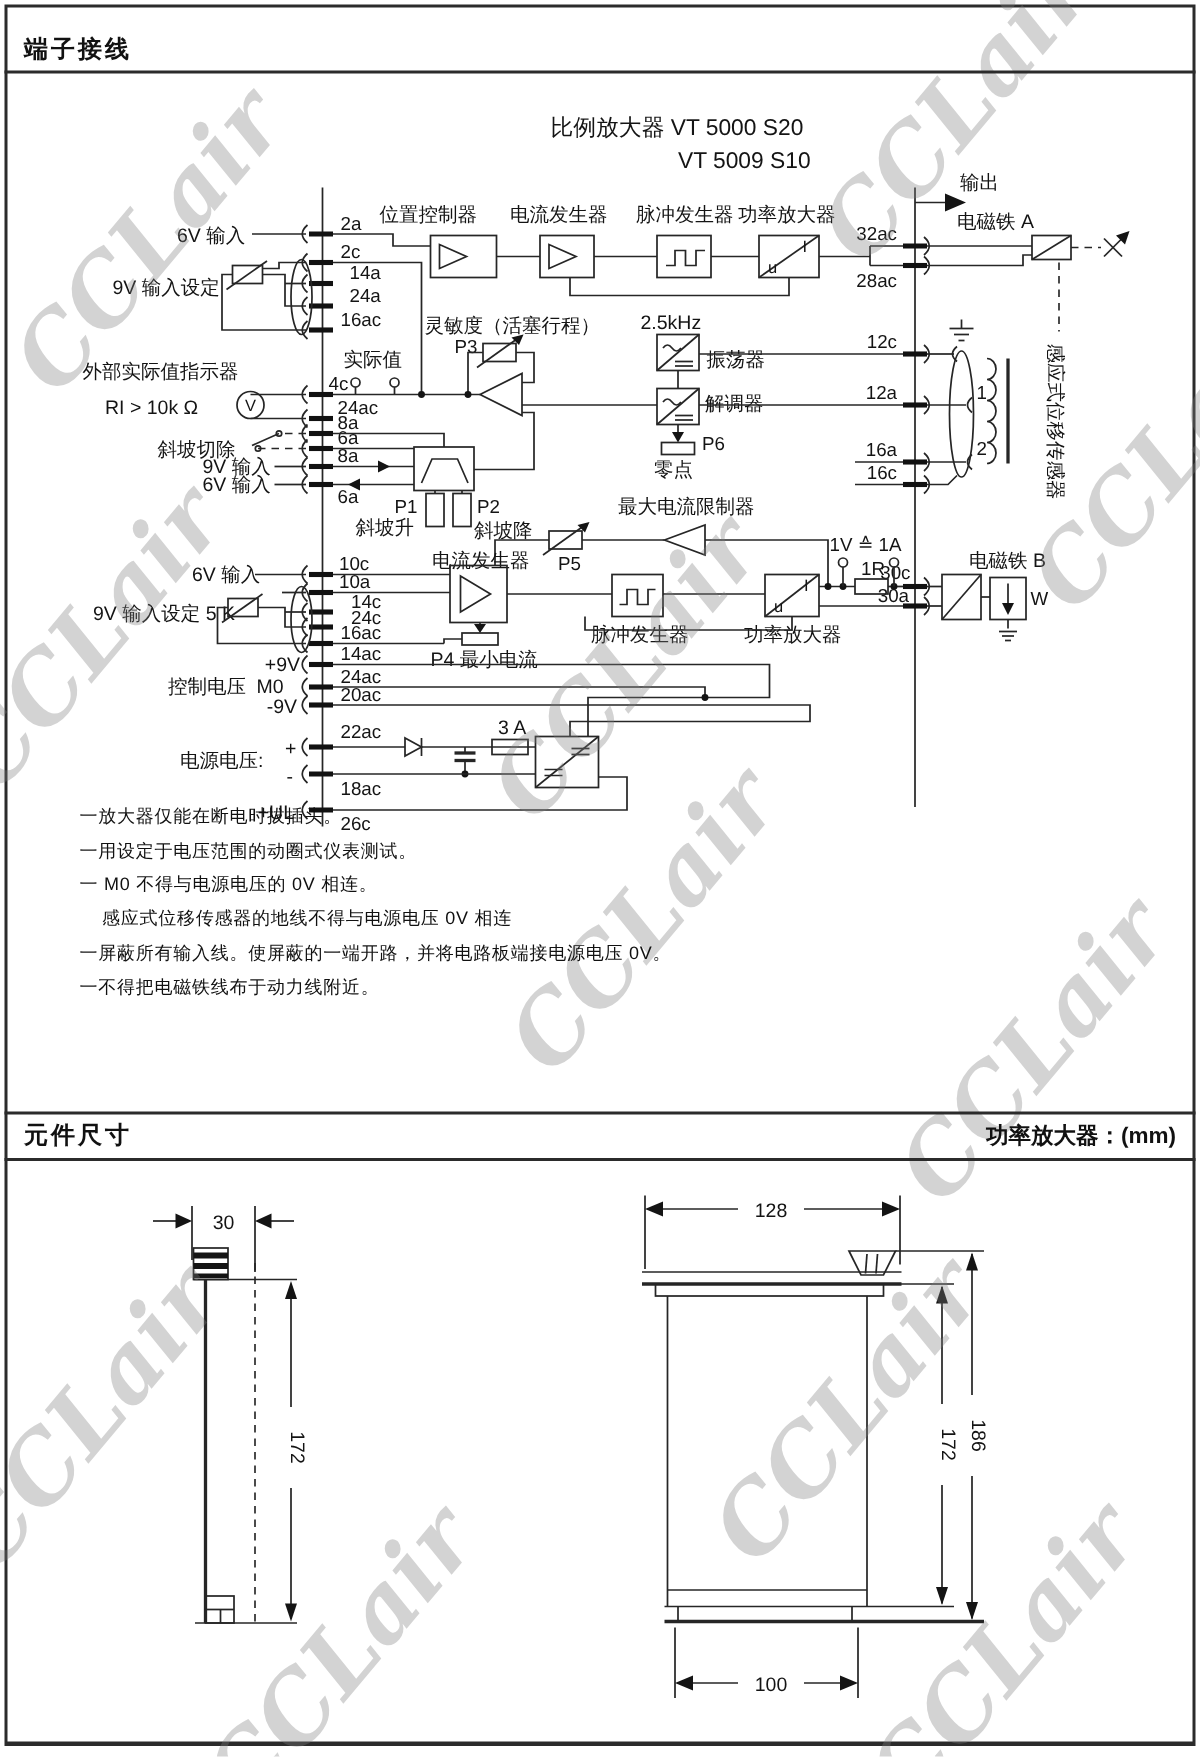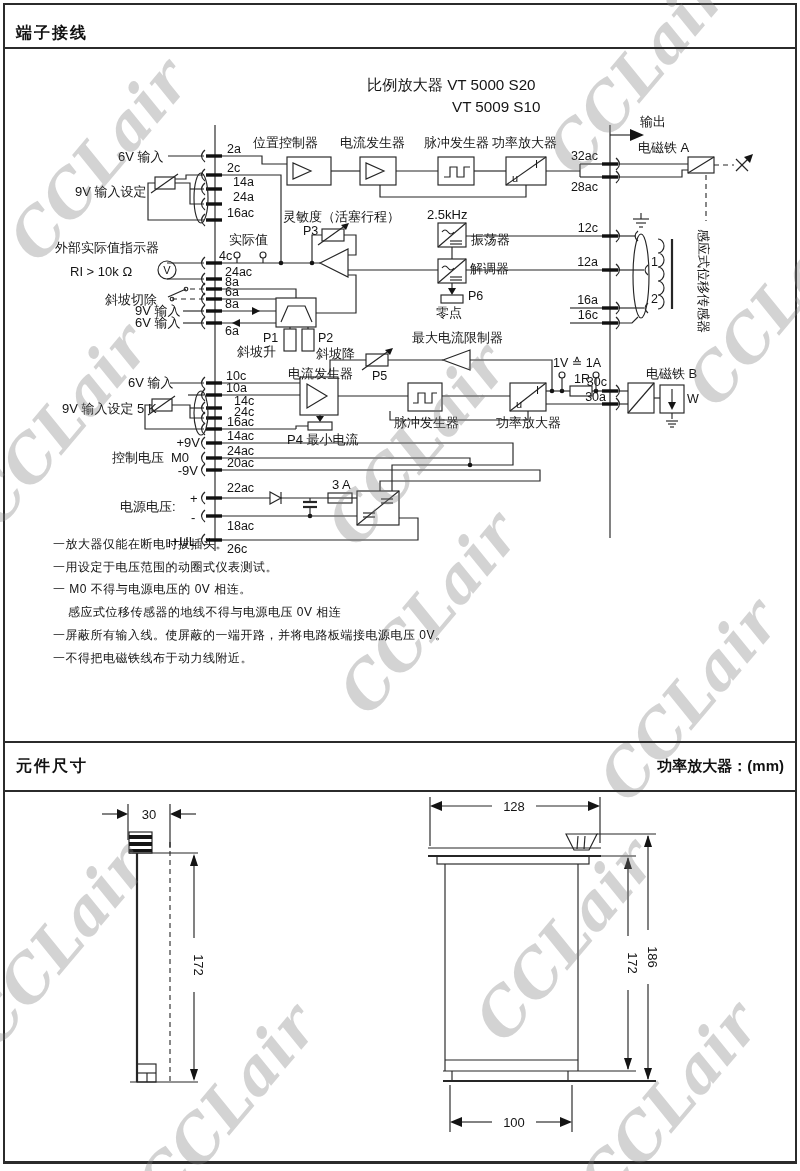--- a/index.html
+++ b/index.html
@@ -6,21 +6,21 @@
   body{width:800px;height:1171px;position:relative;overflow:hidden;
        font-family:"Liberation Sans",sans-serif;color:#111;}
   .page-border{position:absolute;left:3px;top:3px;width:790px;height:1156px;
        border:2px solid #2b2b2b;border-bottom-width:3px;z-index:1;}
   .sec-head{position:absolute;left:3px;width:794px;box-sizing:border-box;z-index:4;
        display:flex;align-items:center;justify-content:space-between;
        padding:0 13px;background:transparent;}
   .sec-head .ttl{font-size:16px;font-weight:bold;letter-spacing:2px;}
   .sec-head .unit{font-size:15px;font-weight:bold;}
   #head1{top:20px;height:29px;border-bottom:2px solid #2b2b2b;}
-  #head2{top:741px;height:51px;border-top:2px solid #2b2b2b;border-bottom:2px solid #2b2b2b;}
+  #head2{top:741px;height:33px;border-top:2px solid #2b2b2b;border-bottom:2px solid #2b2b2b;}
   svg{position:absolute;left:0;z-index:2;}
   svg text{font-family:"Liberation Sans",sans-serif;fill:#141414;}
   .t{font-size:13px;}
   .tt{font-size:12.5px;}
   .tl{font-size:15.2px;}
   .ts{font-size:11px;}
   .ln{stroke:#262626;stroke-width:1.15;fill:none;}
   .lnB{stroke:#262626;stroke-width:2.2;fill:none;}
   .bar{stroke:#111;stroke-width:3.4;fill:none;}
   .dash{stroke:#262626;stroke-width:1.1;fill:none;stroke-dasharray:5 4;}

